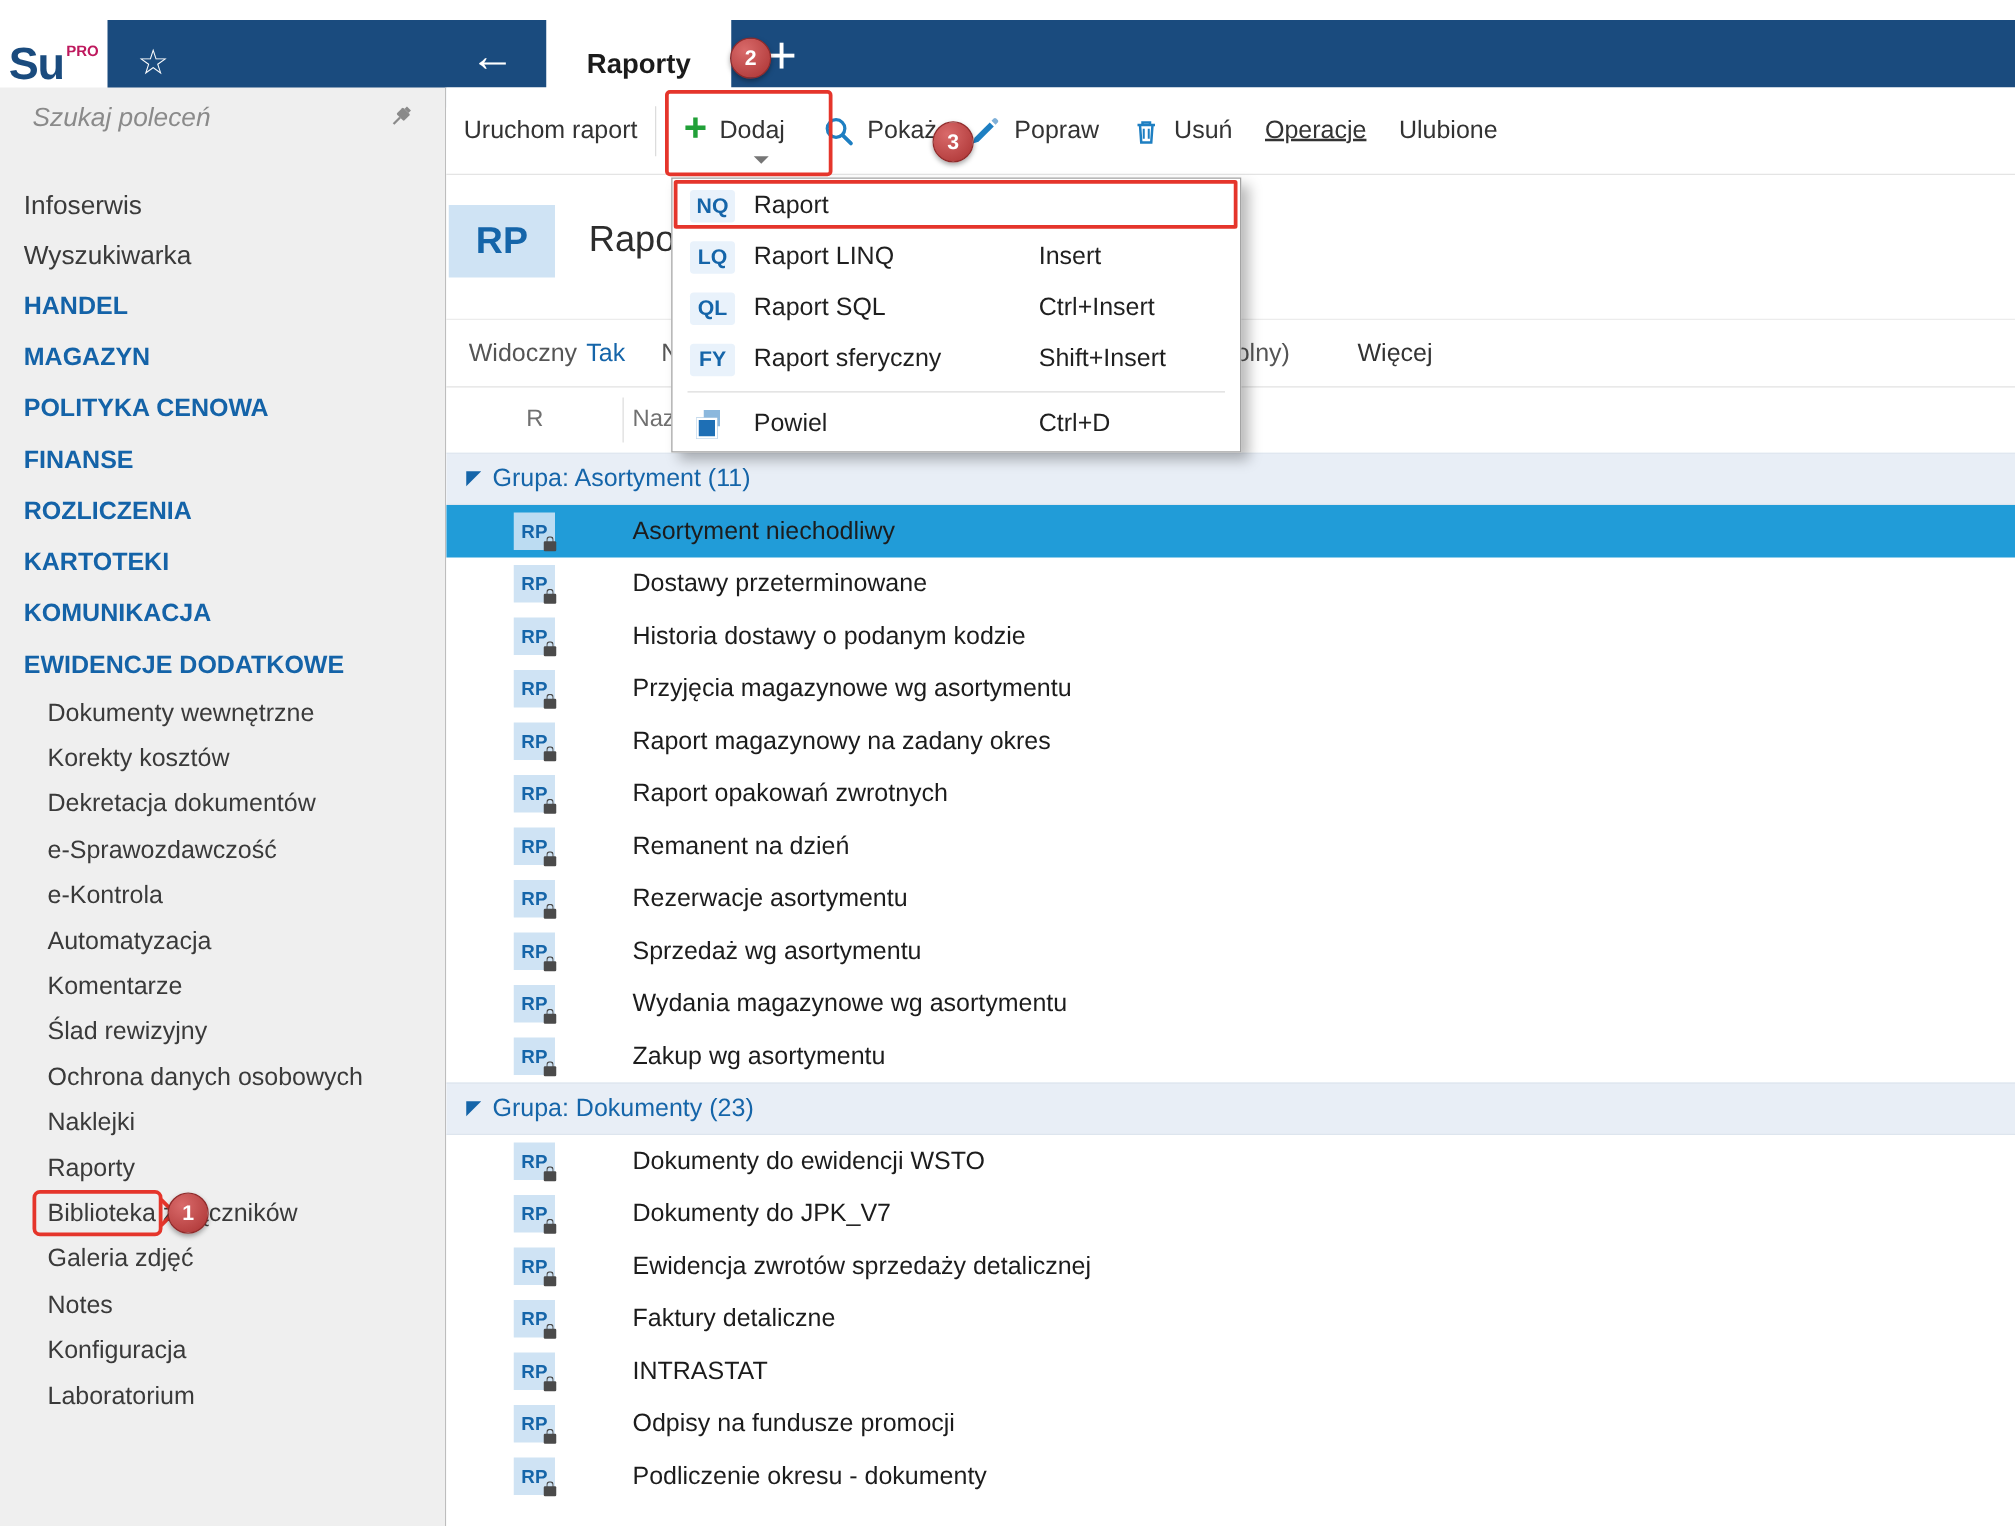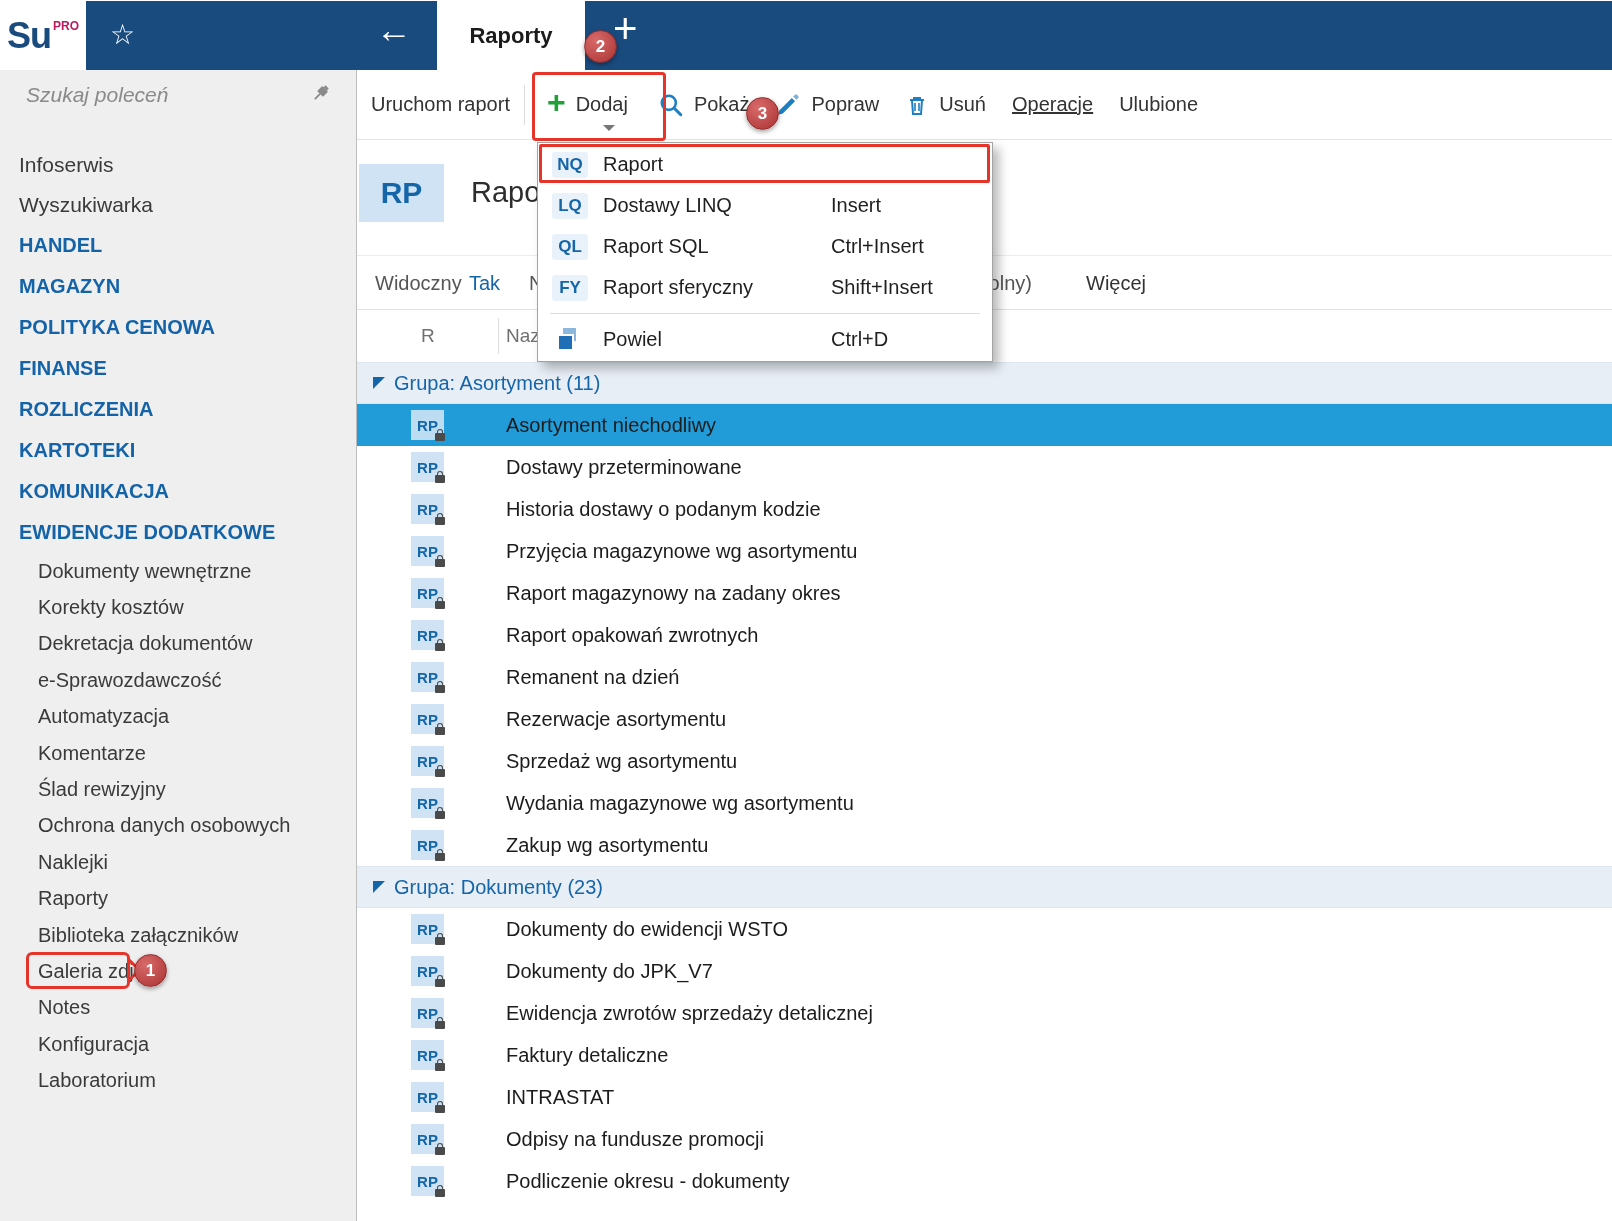--- a/index.html
+++ b/index.html
@@ -1,20 +1,20 @@
 <!DOCTYPE html>
 <html><head>
 <meta charset="utf-8">
 <style>
   html,body{margin:0;padding:0;}
   .screen{position:relative;width:1612px;height:1221px;overflow:hidden;background:#fff;
           font-family:"Liberation Sans",sans-serif;}
 
   
-  .topbar{position:absolute;left:0;top:1px;width:100%;height:70px;background:#1a4b7e;}
+  .topbar{position:absolute;left:0;top:16px;width:100%;height:70px;background:#1a4b7e;}
   .logo{position:absolute;left:0;top:0;width:86px;height:70px;background:#fff;
         display:flex;align-items:center;justify-content:center;}
   .logo .su{font-size:36px;font-weight:700;color:#1a4b7e;letter-spacing:-1px;}
   .logo .pro{font-size:12px;font-weight:700;color:#be185d;margin-left:2px;margin-top:-20px;text-align:right;}
   .tb-star{position:absolute;left:110px;top:17px;font-size:28px;color:#fff;}
   .tb-back{position:absolute;left:376px;top:11px;font-size:36px;color:#fff;line-height:1;}
   .tab{position:absolute;left:437px;top:0;width:148px;height:70px;background:#fff;
        display:flex;align-items:center;justify-content:center;font-size:22px;font-weight:700;color:#1b1b1b;}
   .tb-plus{position:absolute;left:613px;top:7px;font-size:42px;font-weight:300;color:#fff;line-height:1;}
 
@@ -152,20 +152,21 @@
       <li class="s-section">POLITYKA CENOWA</li>
       <li class="s-section">FINANSE</li>
       <li class="s-section">ROZLICZENIA</li>
       <li class="s-section">KARTOTEKI</li>
       <li class="s-section">KOMUNIKACJA</li>
       <li class="s-section">EWIDENCJE DODATKOWE</li>
       <li class="s-sub">Dokumenty wewnętrzne</li>
       <li class="s-sub">Korekty kosztów</li>
       <li class="s-sub">Dekretacja dokumentów</li>
       <li class="s-sub">e-Sprawozdawczość</li>
+      <li class="s-sub">e-Kontrola</li>
       <li class="s-sub">Automatyzacja</li>
       <li class="s-sub">Komentarze</li>
       <li class="s-sub">Ślad rewizyjny</li>
       <li class="s-sub">Ochrona danych osobowych</li>
       <li class="s-sub">Naklejki</li>
       <li class="s-sub">Raporty</li>
       <li class="s-sub">Biblioteka załączników</li>
       <li class="s-sub">Galeria zdjęć</li>
       <li class="s-sub">Notes</li>
       <li class="s-sub">Konfiguracja</li>
@@ -383,21 +384,21 @@
   </div>
 
   <div class="menu">
     <div class="menu-item">
       <span class="mbadge">NQ</span>
       <span class="mlabel">Raport</span>
       <span class="mshortcut"></span>
     </div>
     <div class="menu-item">
       <span class="mbadge">LQ</span>
-      <span class="mlabel">Dostawy LINQ</span>
+      <span class="mlabel">Raport LINQ</span>
       <span class="mshortcut">Insert</span>
     </div>
     <div class="menu-item">
       <span class="mbadge">QL</span>
       <span class="mlabel">Raport SQL</span>
       <span class="mshortcut">Ctrl+Insert</span>
     </div>
     <div class="menu-item">
       <span class="mbadge">FY</span>
       <span class="mlabel">Raport sferyczny</span>

